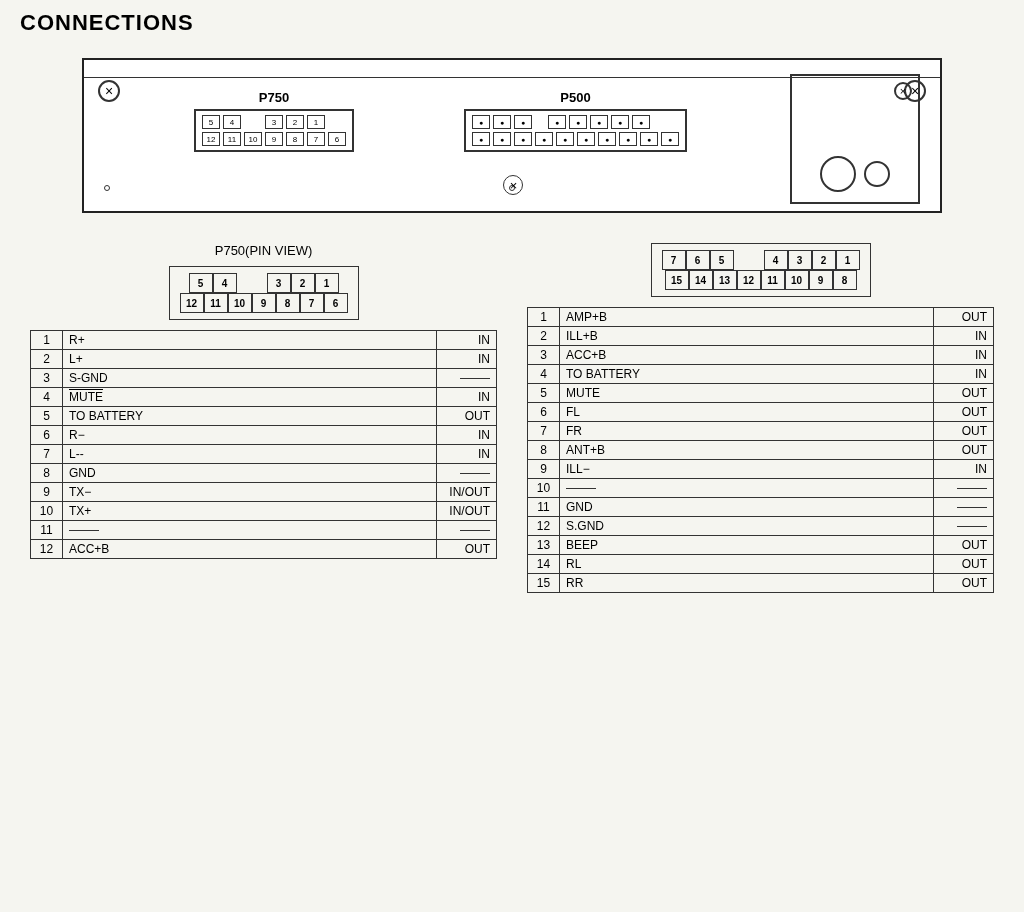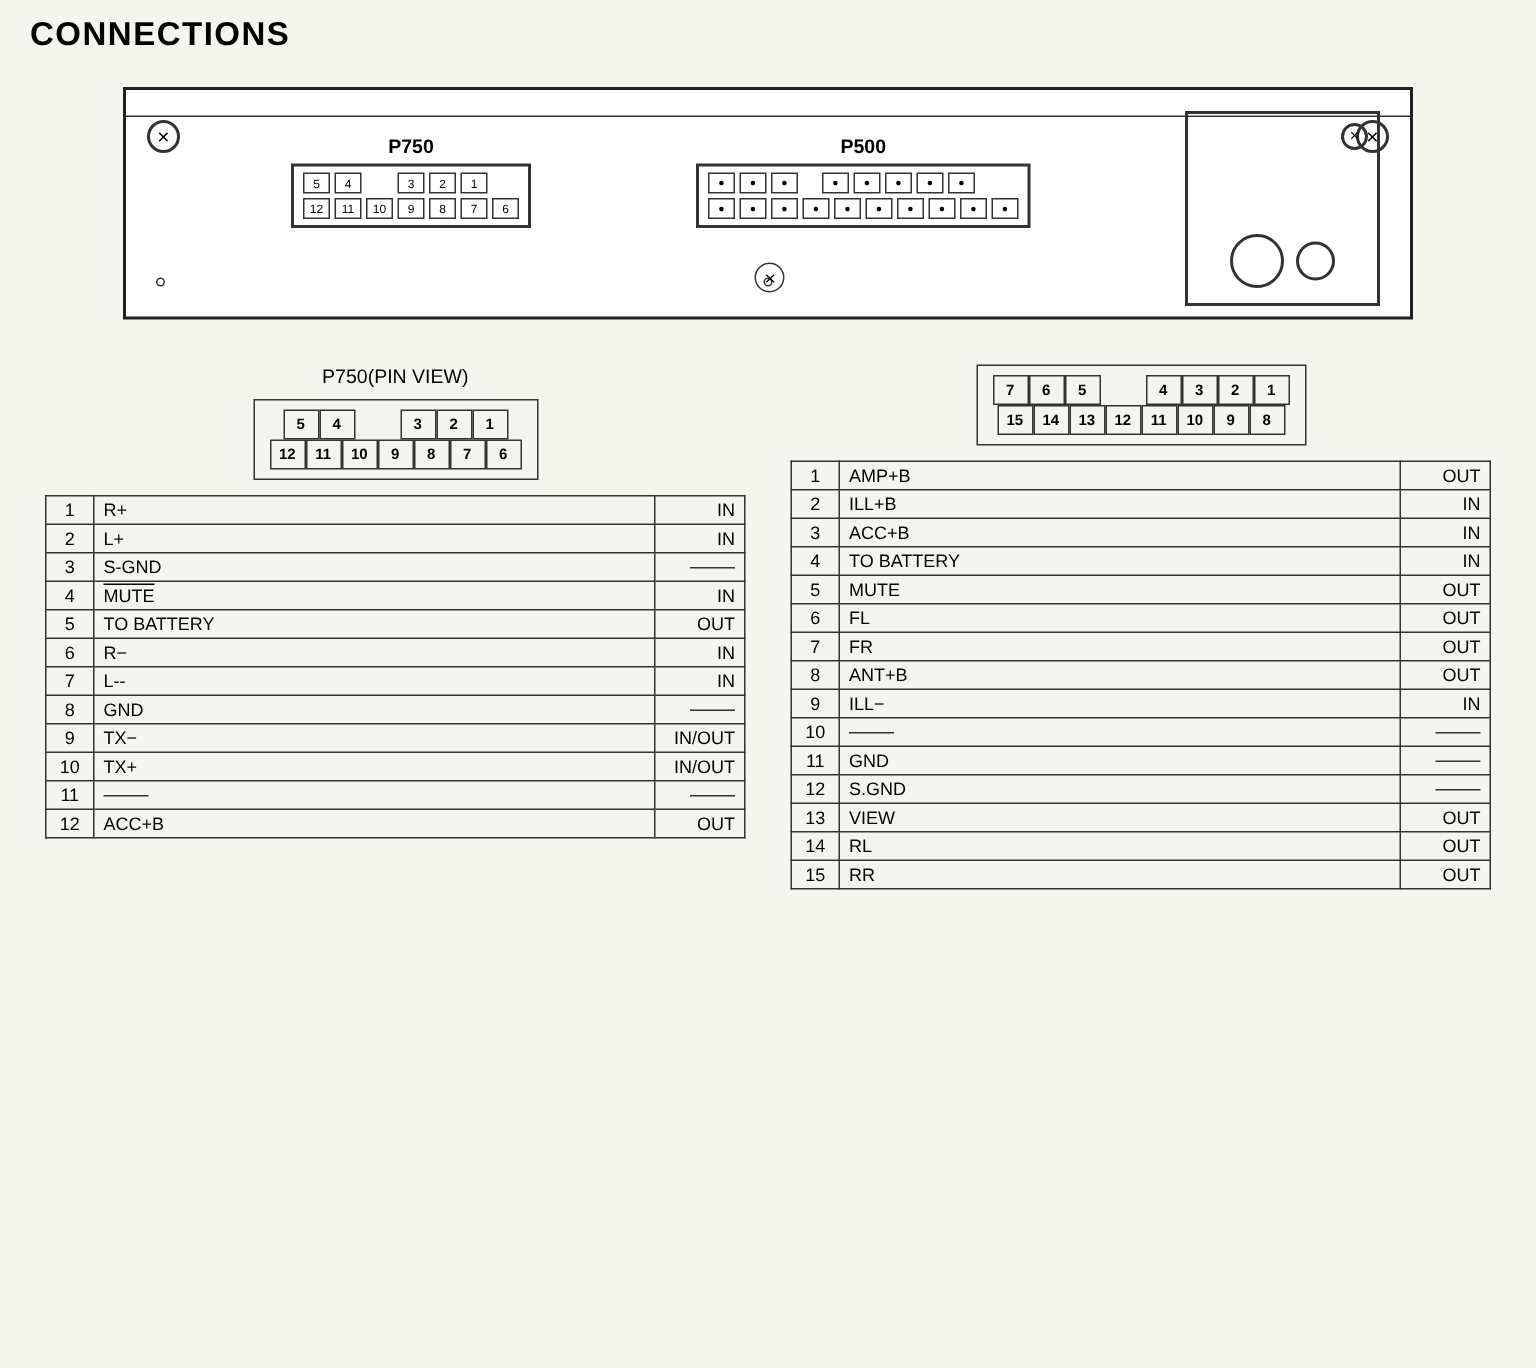--- a/index.html
+++ b/index.html
@@ -494,21 +494,21 @@
             <td>GND</td>
             <td><span class="dash-line"></span></td>
           </tr>
           <tr>
             <td>12</td>
             <td>S.GND</td>
             <td><span class="dash-line"></span></td>
           </tr>
           <tr>
             <td>13</td>
-            <td>VIEW</td>
+            <td>BEEP</td>
             <td>OUT</td>
           </tr>
           <tr>
             <td>14</td>
             <td>RL</td>
             <td>OUT</td>
           </tr>
           <tr>
             <td>15</td>
             <td>RR</td>

